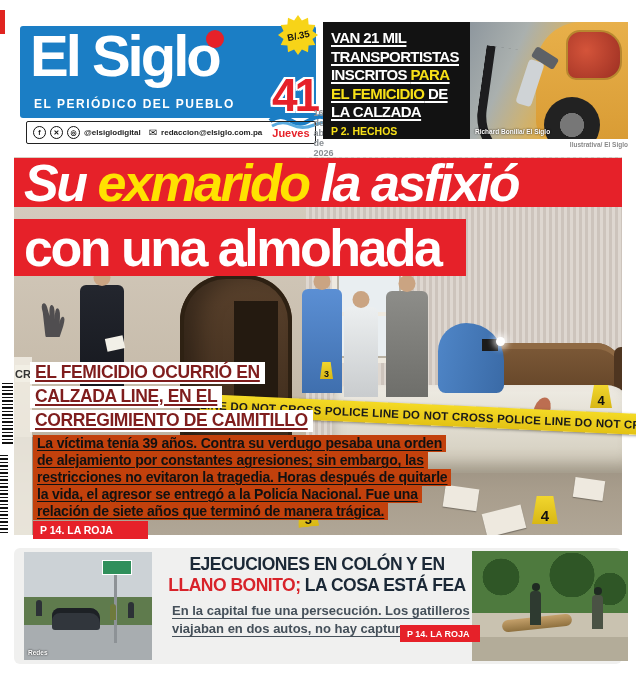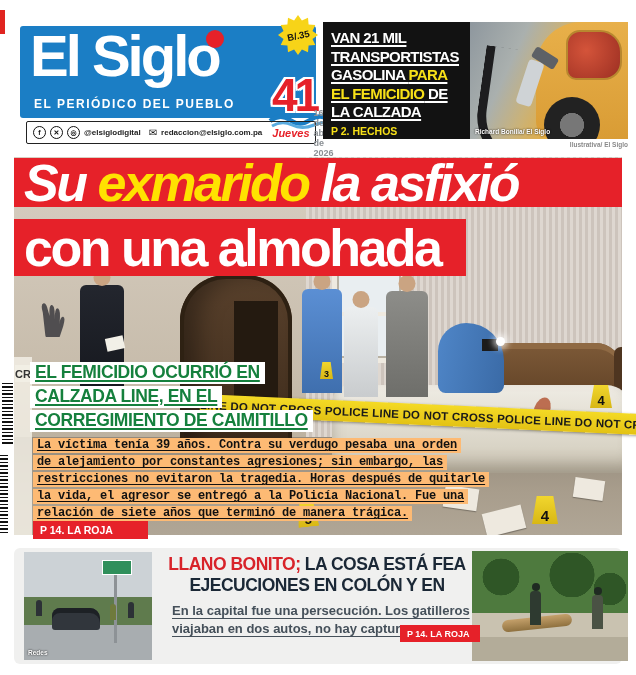--- a/index.html
+++ b/index.html
@@ -22,21 +22,21 @@
     text-shadow:-2px 0 #fff,2px 0 #fff,0 -2px #fff,0 2px #fff,-2px -2px #fff,2px 2px #fff,-2px 2px #fff,2px -2px #fff;}
   .anniv-word{left:52px;top:10px;font-size:9px;font-weight:800;color:#e62129;transform:rotate(-90deg);transform-origin:left top;
     text-shadow:-1px 0 #fff,1px 0 #fff,0 1px #fff,0 -1px #fff;}
   .anniv-wave{left:-4px;top:38px;}
   .social-bar{left:26px;top:121px;width:290px;height:23px;border:1px solid #222;border-radius:2px;
     display:flex;align-items:center;gap:4px;padding:0 6px;box-sizing:border-box;}
   .icn{width:11px;height:11px;border:1.2px solid #111;border-radius:50%;display:inline-flex;
     align-items:center;justify-content:center;font-size:7px;font-weight:800;color:#111;flex:0 0 auto;}
   .social-txt{font-size:8px;font-weight:700;color:#222;}
   .mail-icn{font-size:10px;color:#111;margin-left:4px;}
-  .day-txt{font-size:11px;font-weight:800;color:#e62129;margin-left:6px;font-style:italic;}
+  .day-txt{font-size:11px;font-weight:800;color:#e62129;margin-left:6px;}
   .date-txt{font-size:9px;color:#8a8f94;font-weight:600;}
 
   
   .teaser-box{left:323px;top:22px;width:147px;height:117px;background:#121212;padding:7px 0 0 8px;box-sizing:border-box;}
   .teaser-line{display:block;font-size:15px;line-height:18.5px;font-weight:800;letter-spacing:-0.6px;
     color:#ffffff;text-decoration:underline;text-decoration-thickness:1.5px;text-underline-offset:2px;white-space:nowrap;}
   .teaser-line .yl{color:#f7e018;}
   .teaser-kicker{font-size:10.5px;font-weight:800;color:#f7e018;margin-top:3px;display:block;text-decoration:none;}
   .gas-photo{left:470px;top:22px;width:158px;height:117px;overflow:hidden;
     background:linear-gradient(115deg,#8e979e 0%,#aab0ae 28%,#c9b27a 45%,#e4ad41 62%,#eab64d 100%);}
@@ -89,26 +89,26 @@
   .headline-txt .yl{color:#ffe200;}
 
   .tape{left:200px;top:394px;width:450px;height:21px;background:linear-gradient(180deg,#f4da25,#e3c214);
     transform:rotate(2.6deg);transform-origin:left center;z-index:2;display:flex;align-items:center;overflow:hidden;
     box-shadow:0 1px 3px rgba(0,0,0,.4);}
   .tape span{font-size:11.5px;font-weight:800;color:#1a1a1a;white-space:nowrap;letter-spacing:0.2px;}
   .tape-frag{left:15px;top:365px;width:22px;height:17px;background:#f2efe5;z-index:2;
     display:flex;align-items:center;font-size:11px;font-weight:800;color:#333;}
 
   .subhead{z-index:4;}
-  .subhead span{display:inline-block;background:#ffffff;color:#15803d;font-size:17.5px;font-weight:800;
+  .subhead span{display:inline-block;background:#ffffff;color:#7f1d1d;font-size:17.5px;font-weight:800;
     letter-spacing:-0.4px;padding:0 5px 1px 5px;text-decoration:underline;text-decoration-thickness:2px;text-underline-offset:2px;white-space:nowrap;}
 
   .lead{z-index:4;}
-  .lead span{display:inline-block;background:#fdba74;color:#111;font-size:12px;font-weight:800;letter-spacing:-0.2px;
-    padding:0.5px 4px;text-decoration:underline;text-decoration-thickness:1px;text-underline-offset:1.5px;white-space:nowrap;font-family:Liberation Mono, monospace;}
+  .lead span{display:inline-block;background:#c2410c;color:#111;font-size:14px;font-weight:800;letter-spacing:-0.2px;
+    padding:0.5px 4px;text-decoration:underline;text-decoration-thickness:1px;text-underline-offset:1.5px;white-space:nowrap;}
 
   .ref-badge{background:#e62129;color:#ffffff;font-weight:800;display:flex;align-items:center;
     padding-left:7px;box-sizing:border-box;z-index:5;}
 
   .marker{background:linear-gradient(180deg,#f1d62e,#d8b714);clip-path:polygon(18% 0,82% 0,100% 100%,0 100%);
     display:flex;align-items:flex-end;justify-content:center;color:#111;font-weight:800;z-index:3;}
 
   .barcode{background:repeating-linear-gradient(180deg,#111 0 1.5px,#fff 1.5px 3.5px);}
 
   
@@ -164,21 +164,21 @@
     <span class="social-txt">@elsiglodigital</span>
     <span class="mail-icn">✉</span>
     <span class="social-txt">redaccion@elsiglo.com.pa</span>
     <span class="day-txt">Jueves</span>
     <span class="date-txt">16 de abril de 2026</span>
   </div>
 
   <div class="abs teaser-box">
     <span class="teaser-line">VAN 21 MIL</span>
     <span class="teaser-line">TRANSPORTISTAS</span>
-    <span class="teaser-line"><span>GASOLINA </span><span class="yl">PARA</span></span>
+    <span class="teaser-line"><span>INSCRITOS </span><span class="yl">PARA</span></span>
     <span class="teaser-line"><span class="yl">EL FEMICIDIO</span><span> DE</span></span>
     <span class="teaser-line">LA CALZADA</span>
     <span class="teaser-kicker">P 2. HECHOS</span>
   </div>
 
   <div class="abs gas-photo">
     <div class="abs gas-car"></div>
     <div class="abs gas-tail"></div>
     <div class="abs gas-wheel"></div>
     <div class="abs gas-hose"></div>
@@ -266,22 +266,22 @@
     <div class="abs street-pole"></div>
     <div class="abs street-sign"></div>
     <div class="abs street-car"></div>
     <div class="abs street-fig" style="left:12px;top:48px;"></div>
     <div class="abs street-fig" style="left:86px;top:52px;background:#6f7a3c;"></div>
     <div class="abs street-fig" style="left:104px;top:50px;"></div>
     <div class="abs photo-credit" style="left:4px;bottom:4px;">Redes</div>
   </div>
 
   <div class="abs sec-headline">
+    <div class="sec-h-line">EJECUCIONES EN COLÓN Y EN</div>
     <div class="sec-h-line"><span class="rd">LLANO BONITO;</span><span> LA COSA ESTÁ FEA</span></div>
-    <div class="sec-h-line">EJECUCIONES EN COLÓN Y EN</div>
   </div>
 
   <div class="abs sec-dek">
     <div>En la capital fue una persecución. Los gatilleros</div>
     <div>viajaban en dos autos, no hay capturas</div>
   </div>
 
   <div class="abs ref-badge" style="left:400px;top:625px;width:80px;height:17px;font-size:9px;">P 14. LA ROJA</div>
 
   <div class="abs op-photo">

